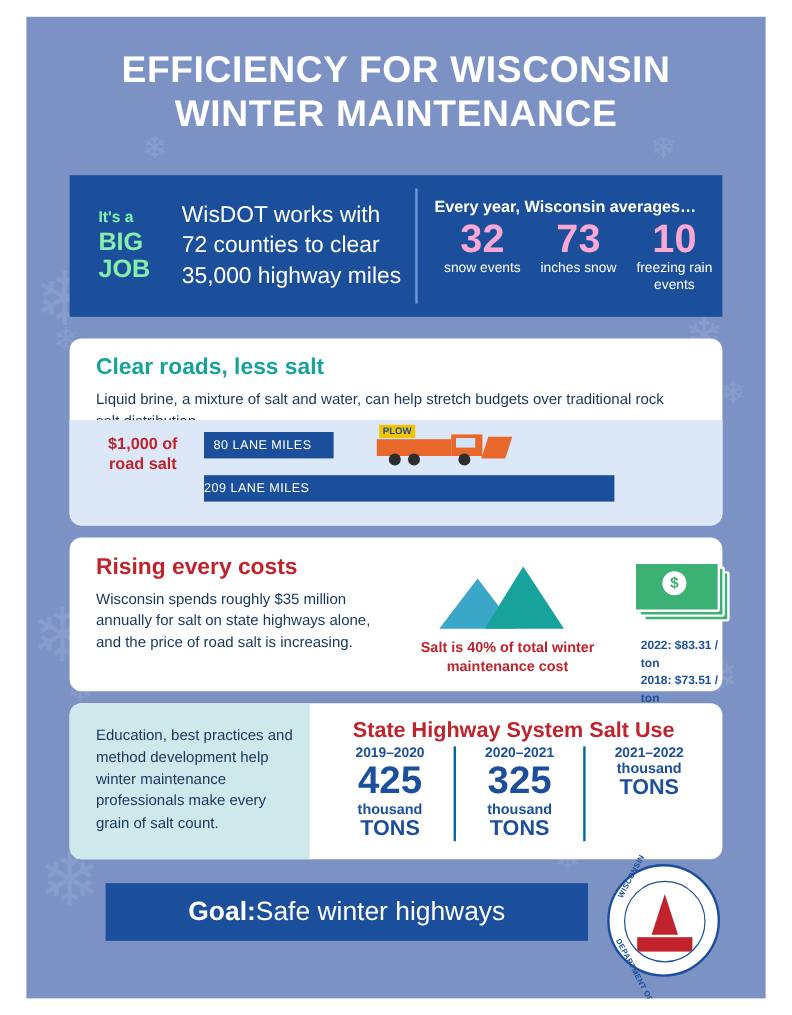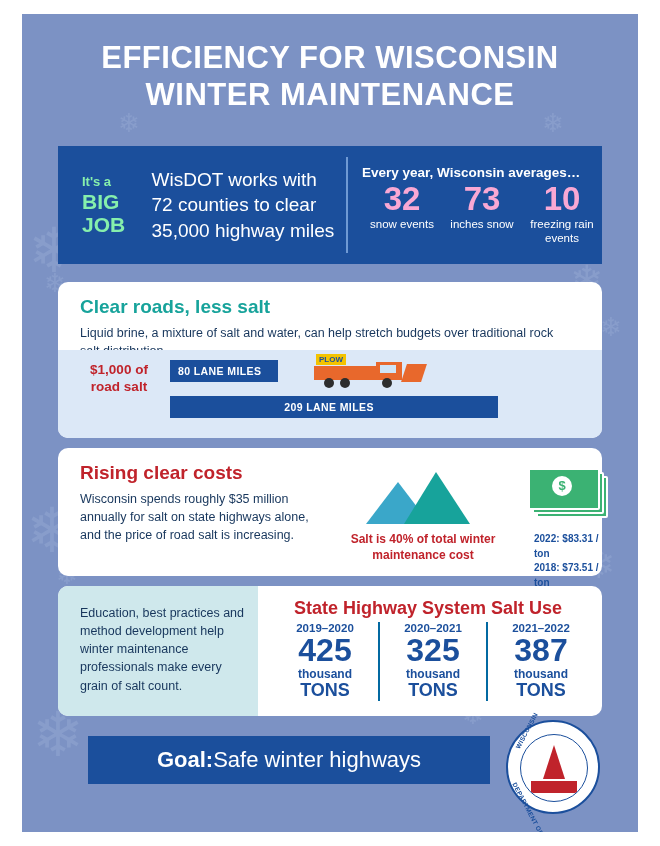--- a/index.html
+++ b/index.html
@@ -158,27 +158,27 @@
     color: #c0232b;
     font-weight: bold;
     font-size: 13.5px;
     line-height: 1.25;
   }
   .bar {
     position: absolute;
     background: #1b4f9c;
     color: #ffffff;
     font-size: 10.5px;
-    font-weight: bold;
+    font-weight: normal;
     display: flex;
     align-items: center;
     letter-spacing: .4px;
   }
   #bar-salt { left: 112px; top: 10px; width: 100px; height: 22px; padding-left: 8px; }
-  #bar-brine { left: 112px; top: 46px; width: 318px; height: 22px; justify-content: center; padding-right: 10px; }
+  #bar-brine { left: 112px; top: 46px; width: 318px; height: 22px; justify-content: flex-start; padding-right: 24px; }
 
   
   .truck { position: absolute; }
   .truck .body { position: absolute; background: #e8682c; }
   .truck .cab { position: absolute; background: #e8682c; }
   .truck .win { position: absolute; background: #cfe4f6; }
   .truck .wheel {
     position: absolute;
     background: #2d2d2d;
     border-radius: 50%;
@@ -443,21 +443,21 @@
           <div class="plow" style="left:96px; top:10px; width:20px; height:18px; transform:skewX(-18deg);"></div>
           <div class="wheel" style="left:16px; top:24px; width:10px; height:10px;"></div>
           <div class="wheel" style="left:32px; top:24px; width:10px; height:10px;"></div>
           <div class="wheel" style="left:74px; top:24px; width:10px; height:10px;"></div>
         </div>
 
       </div>
     </div>
 
     <div class="card" id="card-costs">
-      <h2>Rising clear costs</h2>
+      <h2>Rising every costs</h2>
       <p class="desc">Wisconsin spends roughly $35 million annually for salt on state highways alone, and the price of road salt is increasing.</p>
 
       <svg class="mountains" width="120" height="60">
         <polygon points="8,58 40,16 72,58" fill="#3aa7c9"></polygon>
         <polygon points="46,58 78,6 112,58" fill="#17a39b"></polygon>
       </svg>
 
       <div class="salt-pct">Salt is 40% of total winter maintenance cost</div>
 
       <div class="money">
@@ -484,21 +484,20 @@
           <div class="tons">TONS</div>
         </div>
         <div class="use-col">
           <div class="yr">2020–2021</div>
           <div class="num">325</div>
           <div class="th">thousand</div>
           <div class="tons">TONS</div>
         </div>
         <div class="use-col">
           <div class="yr">2021–2022</div>
-          <div class="num">387</div>
           <div class="th">thousand</div>
           <div class="tons">TONS</div>
         </div>
       </div>
     </div>
 
     <div class="goal">
       <b>Goal:</b>
         <span> Safe winter highways</span>
     </div>

